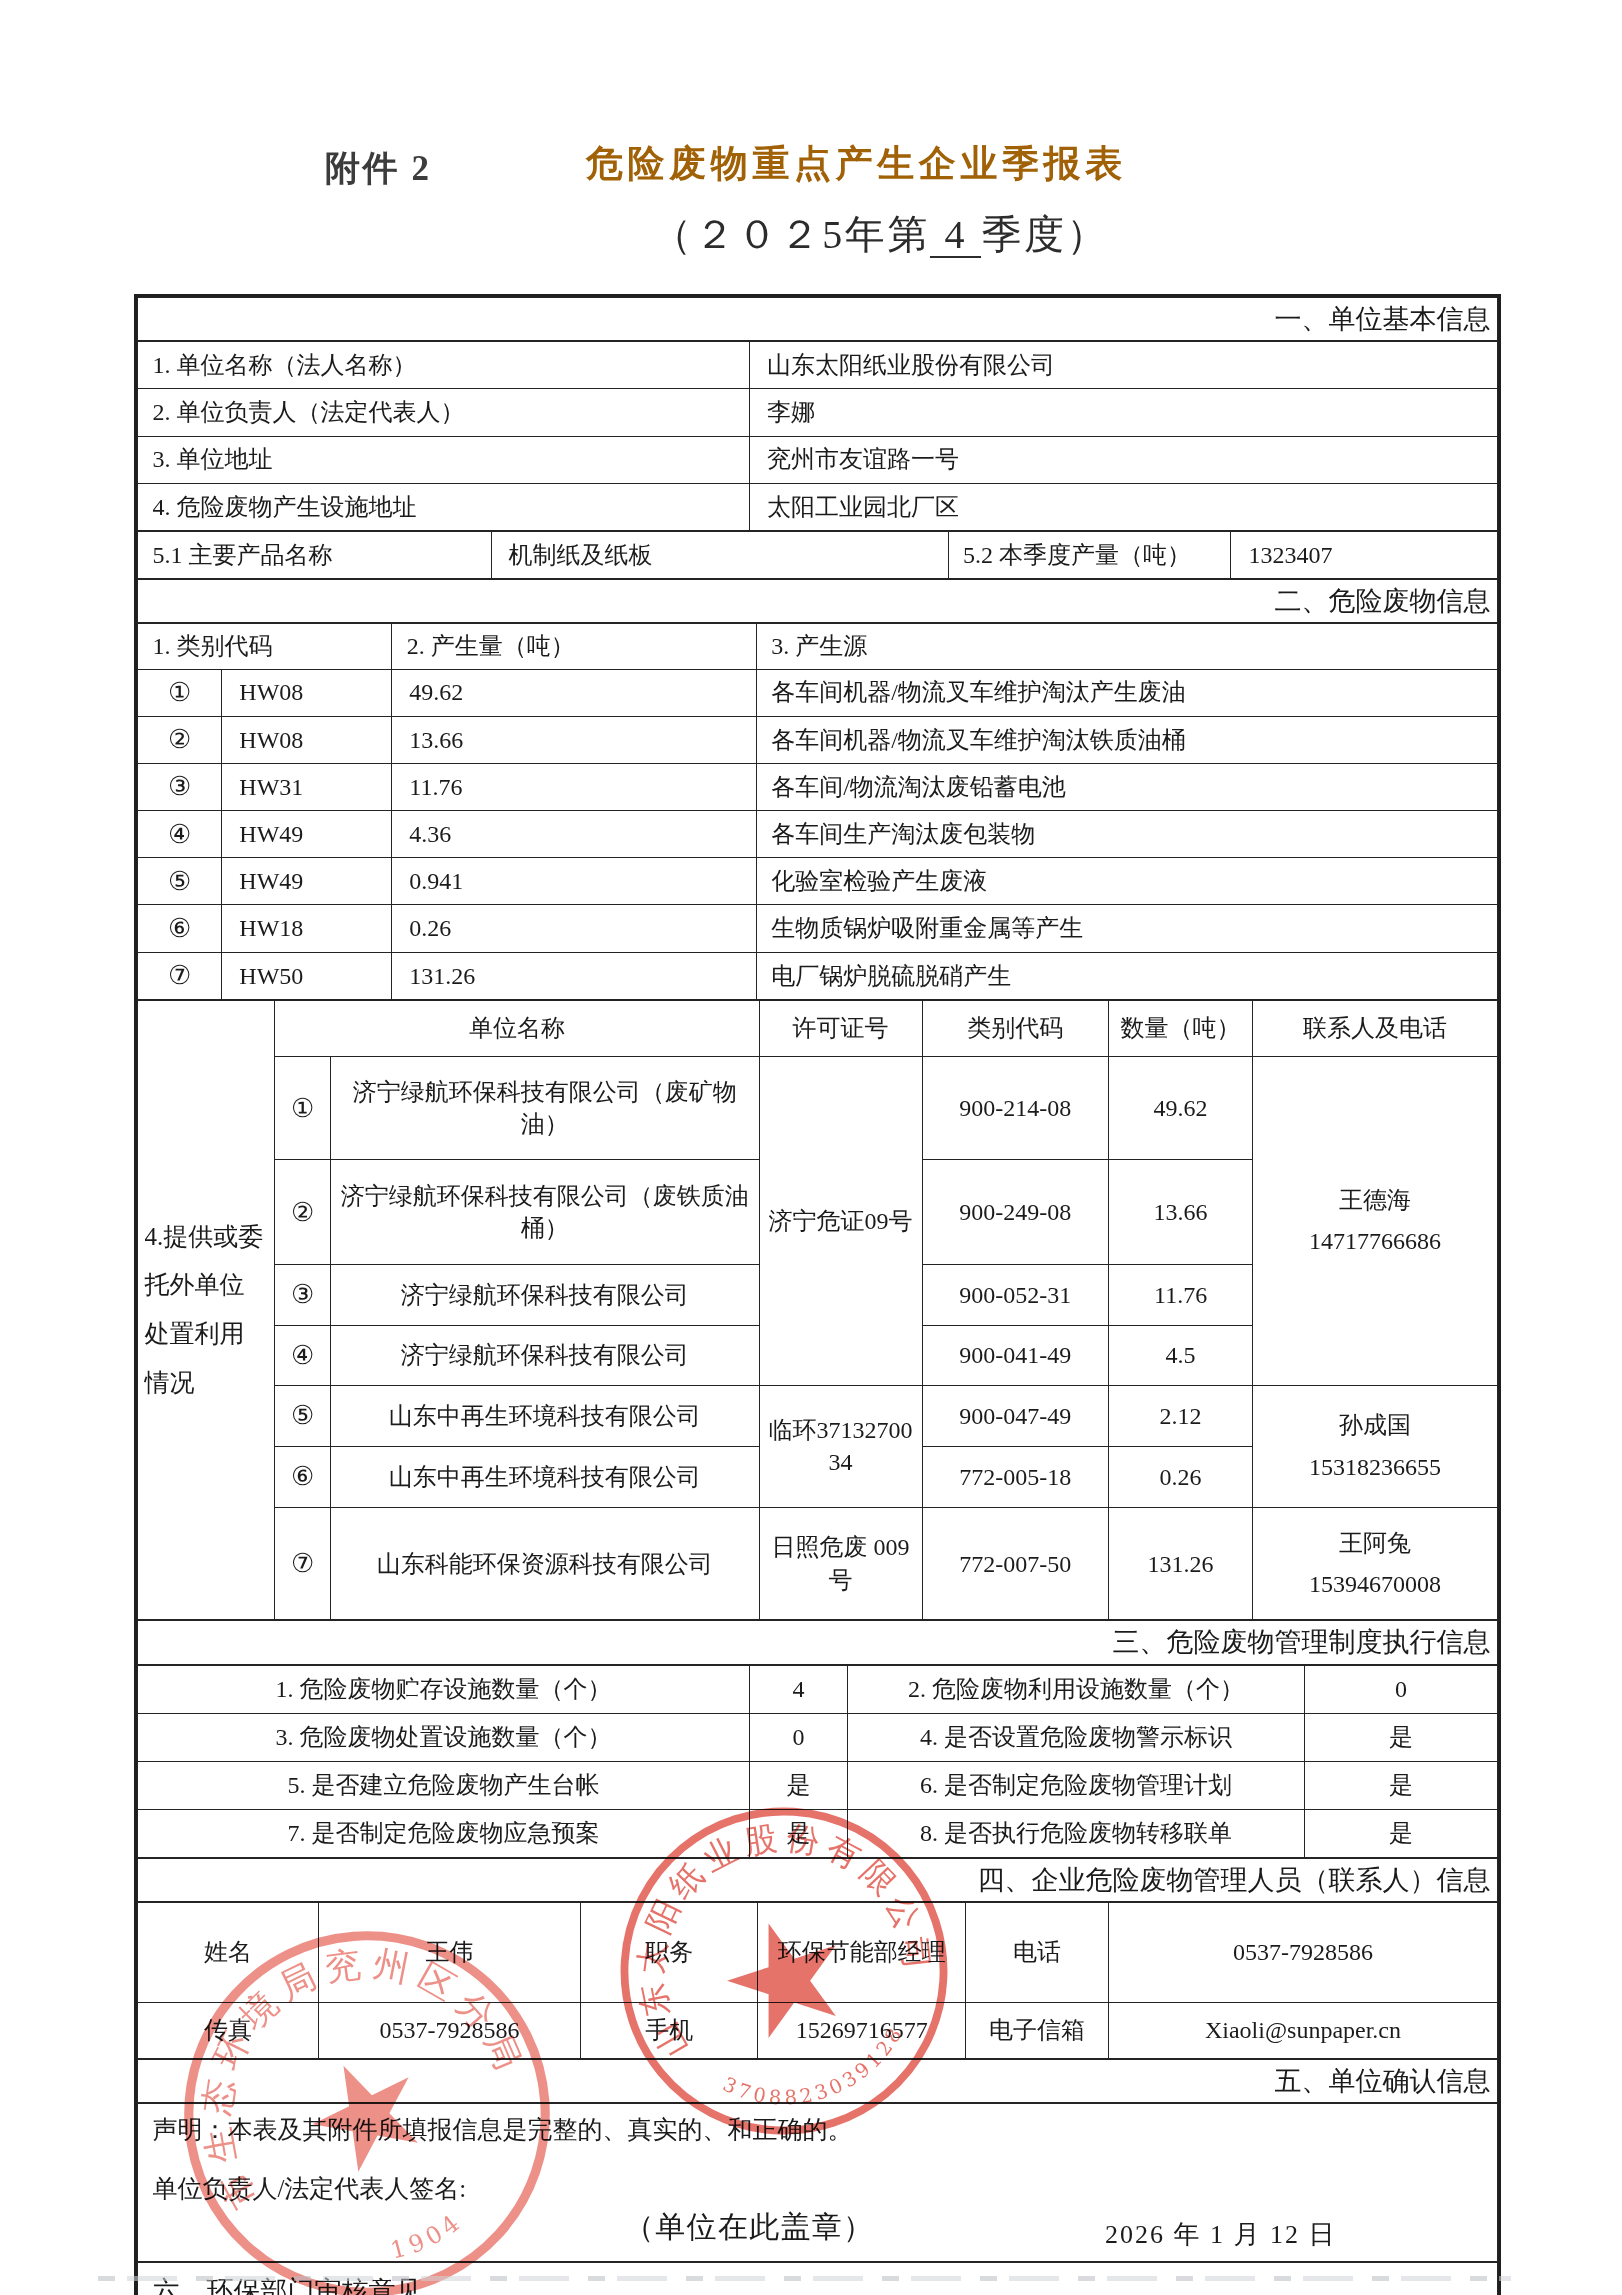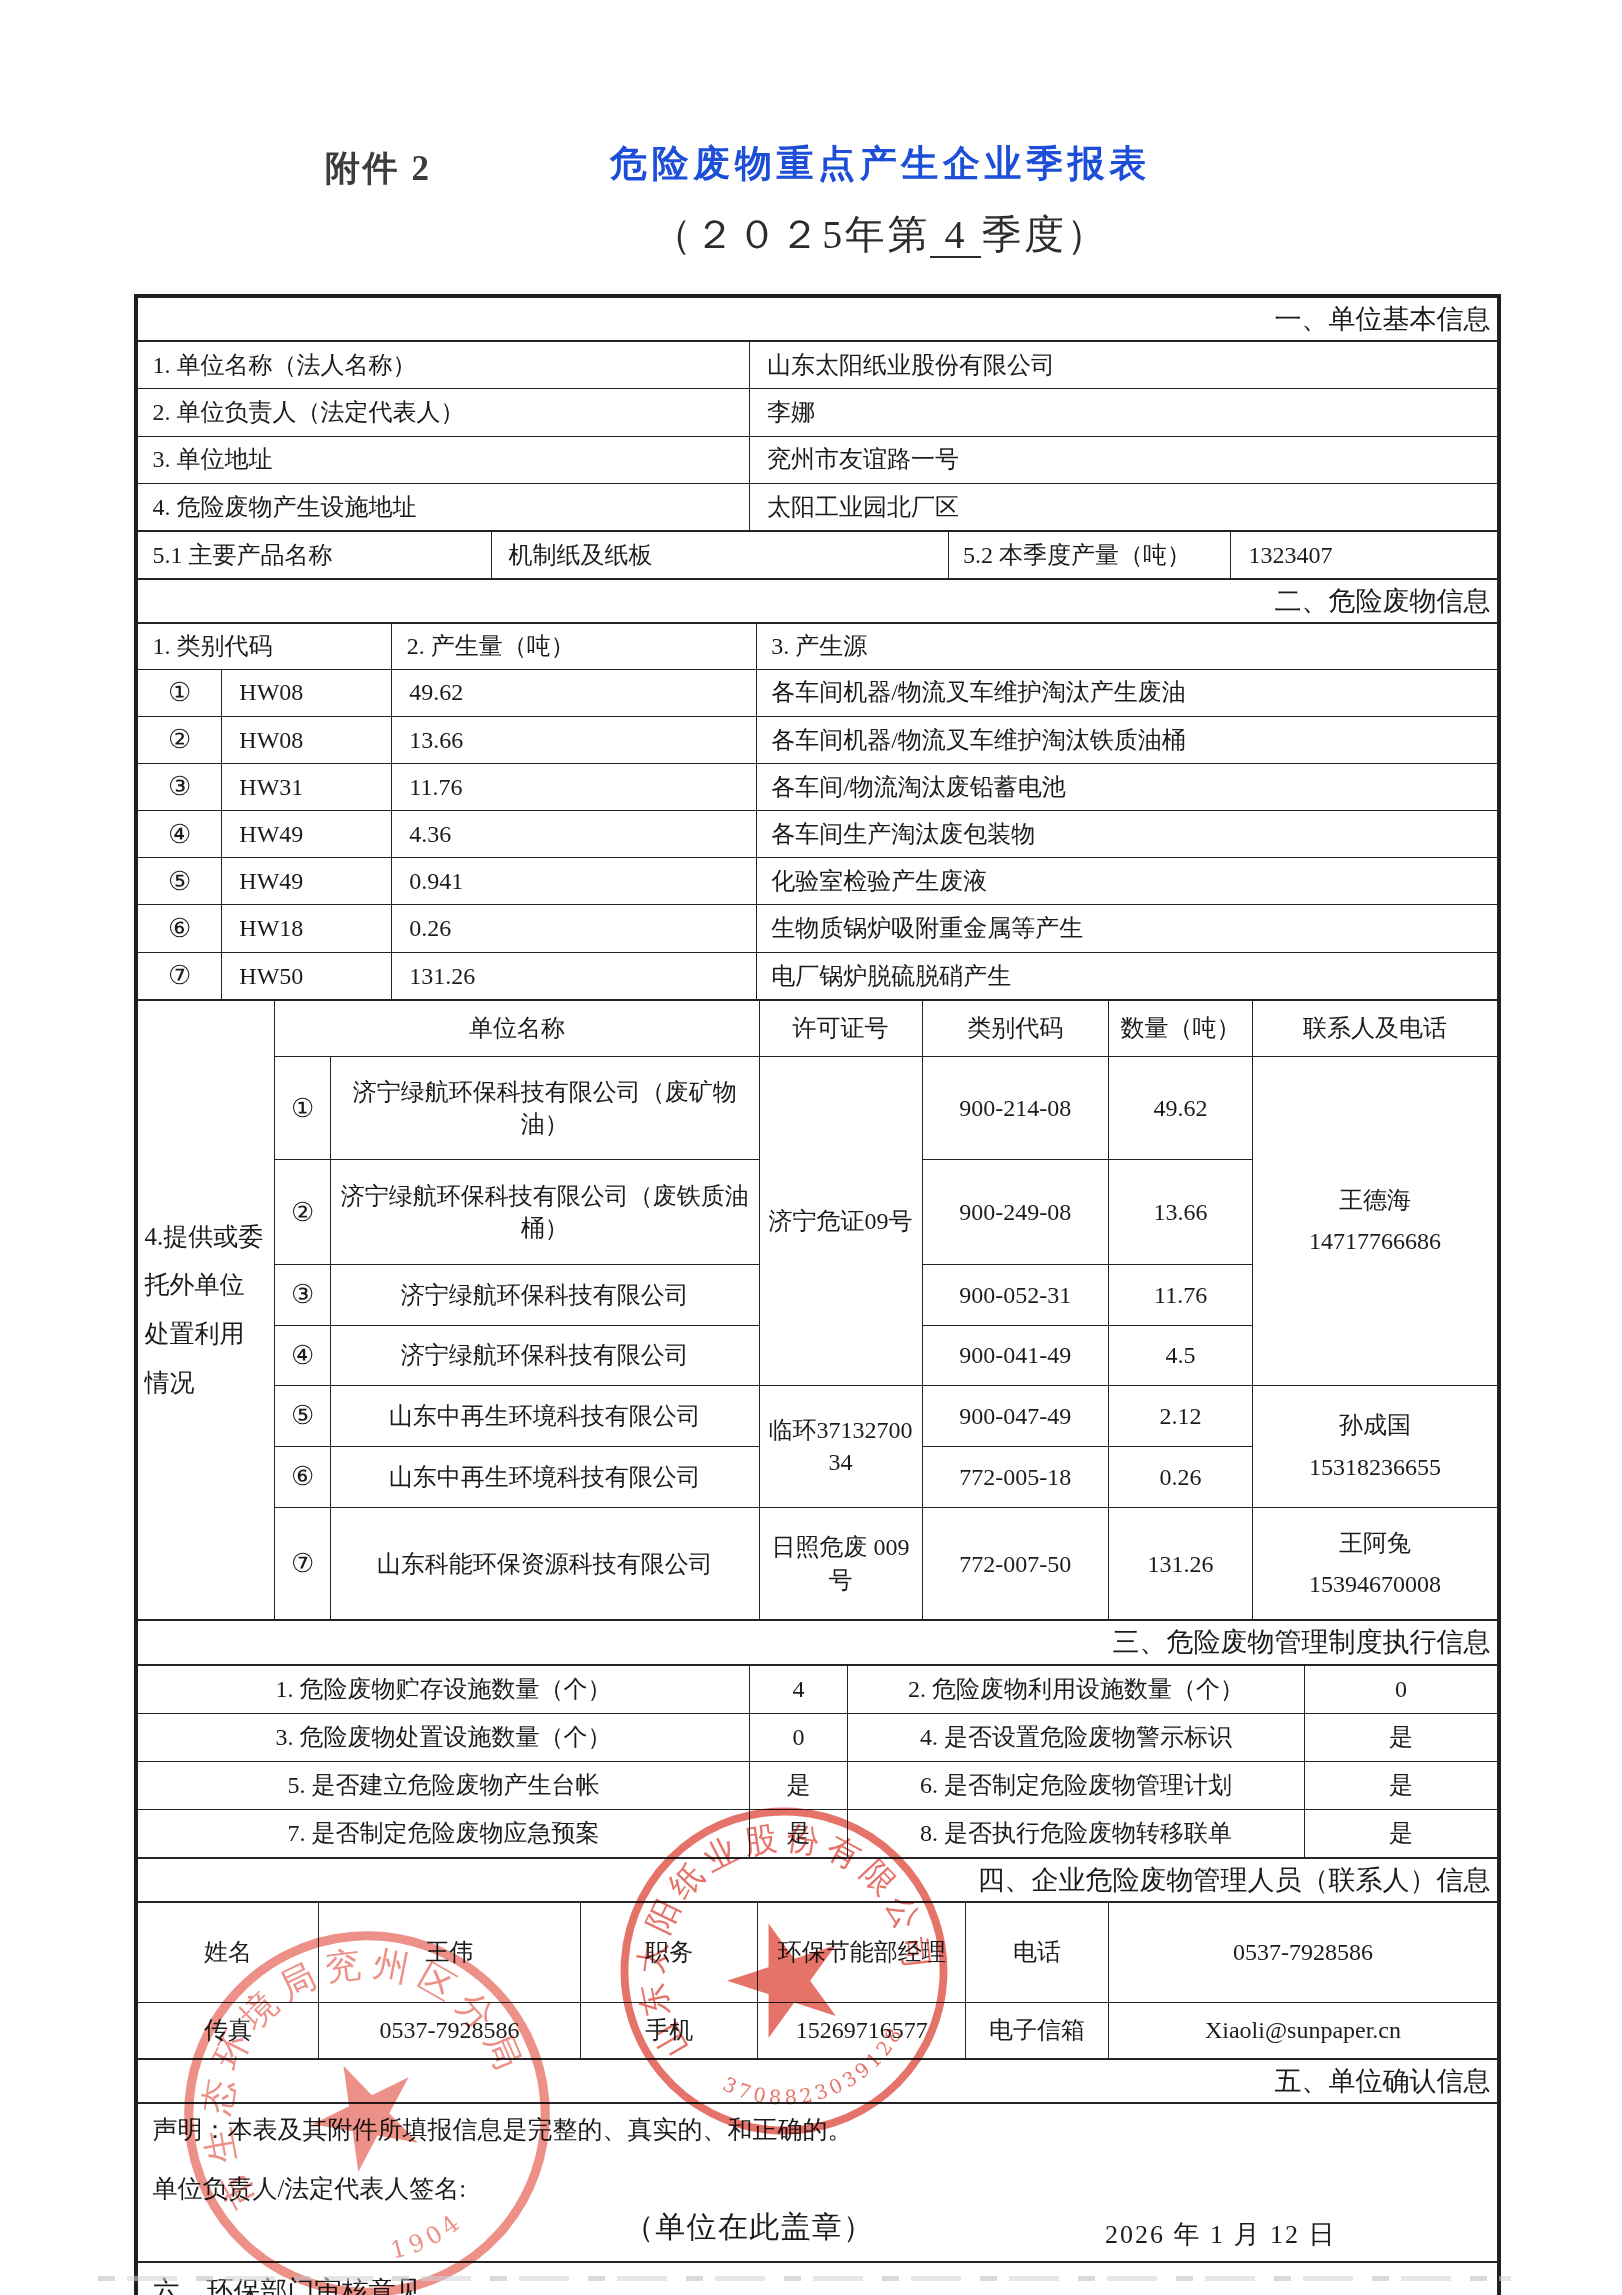--- a/index.html
+++ b/index.html
@@ -3,21 +3,21 @@
 <meta charset="utf-8">
 <style>
   html,body{margin:0;padding:0;background:#ffffff;}
   #page{
     position:relative; width:1623px; height:2295px; background:#fff;
     font-family:"Liberation Serif","DejaVu Serif",serif; color:#1b1b1b;
     overflow:hidden;
   }
   
   .attach{position:absolute;left:325px;top:145px;font-size:35px;font-weight:bold;letter-spacing:2.6px;color:#3c3c3c;}
-  .title{position:absolute;left:586px;top:139px;width:589px;font-size:37px;font-weight:bold;letter-spacing:4.6px;text-align:center;color:#1d4ed8;}
+  .title{position:absolute;left:586px;top:139px;width:589px;font-size:37px;font-weight:bold;letter-spacing:4.6px;color:#a16207;}
   .subtitle{position:absolute;left:586px;top:207px;width:589px;font-size:40px;text-align:center;letter-spacing:2.6px;color:#2c2c2c;}
   .subtitle .q{display:inline-block;border-bottom:2.6px solid #2c2c2c;padding:0 14.4px;line-height:1.05;}
   
   #formwrap{position:absolute;left:134px;top:294px;width:1361px;border:3.3px solid #1f1f1f;}
   table{width:100%;border-collapse:collapse;table-layout:fixed;}
   td{border:1.3px solid #242424;font-size:24px;line-height:1.35;vertical-align:middle;padding:2.6px 6.5px;word-break:break-all;}
   .sechead td{font-size:27px;padding-left:14.4px;font-weight:500;}
   .tl{text-align:left;} .tc{text-align:center;}
   .pl{padding-left:14.4px;} .pl2{padding-left:17px;}
   .hsec{height:37px;text-align:right;} .hrow{height:41px;} .hcolh{height:39px;}

